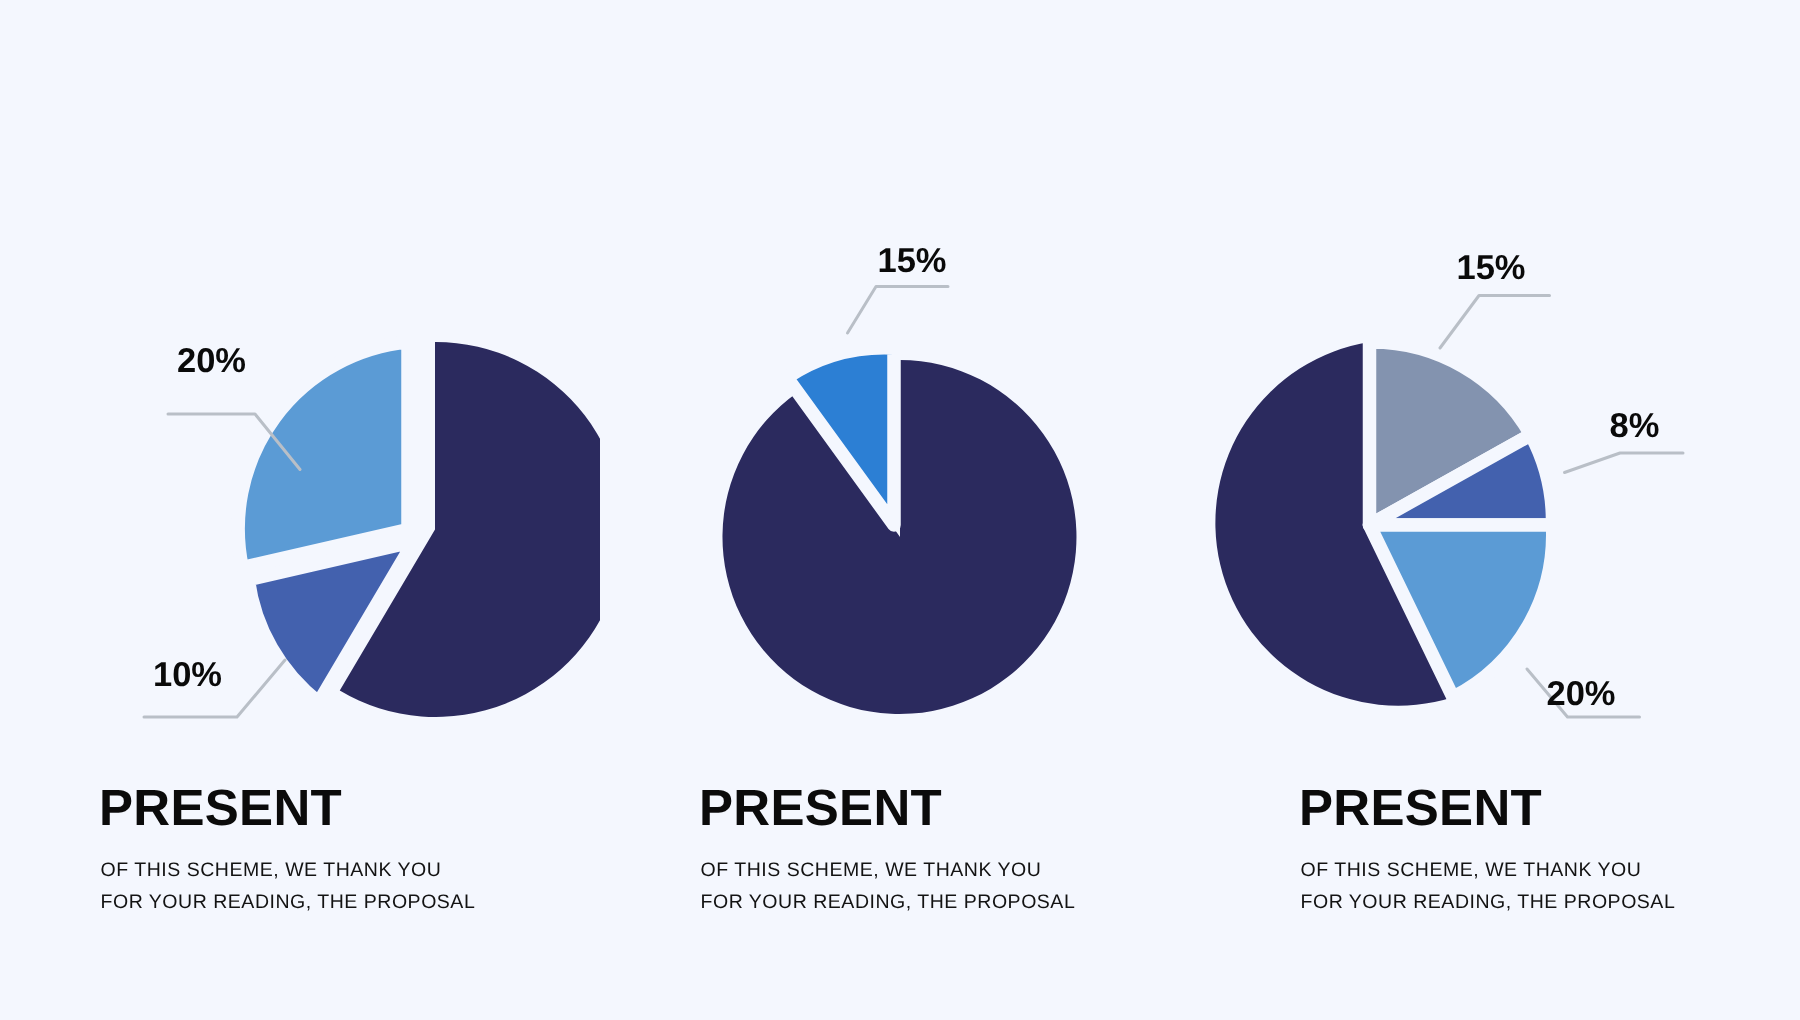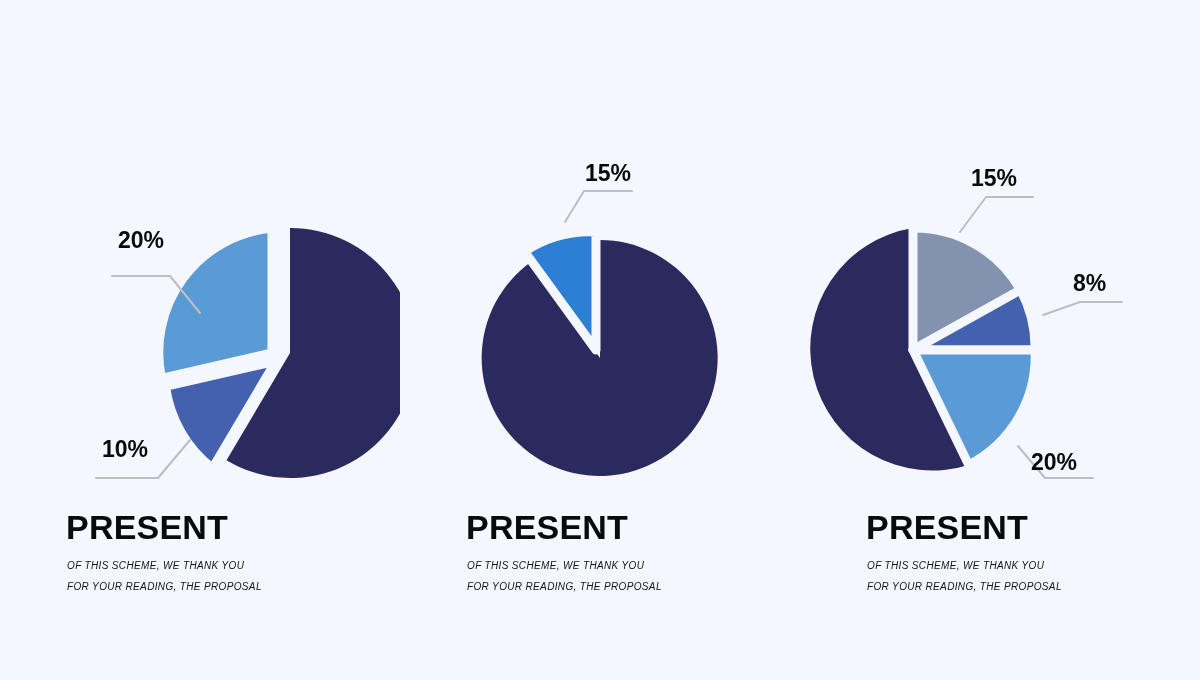--- a/index.html
+++ b/index.html
@@ -38,47 +38,46 @@
     text-align: right;
   }
   .pie-svg {
     display: block;
     width: 400px;
     height: 500px;
   }
 
   .text-block {
     position: absolute;
-    top: 508px;
+    top: 520px;
     width: 400px;
     height: 110px;
   }
   .present-title {
     position: absolute;
     left: 66px;
     top: 0px;
     margin: 0;
     font-size: 34px;
     font-weight: bold;
     letter-spacing: 0.2px;
     color: #0b0b0b;
     font-family: "Liberation Sans", sans-serif;
     line-height: 38px;
     white-space: nowrap;
   }
   .present-sub {
     position: absolute;
     left: 67px;
     margin: 0;
-    font-size: 10px;
+    font-size: 13px;
     letter-spacing: 0.35px;
     color: #131313;
     font-family: "Liberation Sans", sans-serif;
     white-space: nowrap;
-    font-style: italic;
   }
   .sub-line-1 { top: 52px; }
   .sub-line-2 { top: 73px; }
 
   .pct-label {
     font-family: "Liberation Sans", sans-serif;
     font-weight: bold;
     font-size: 23px;
     fill: #0a0a0a;
   }

